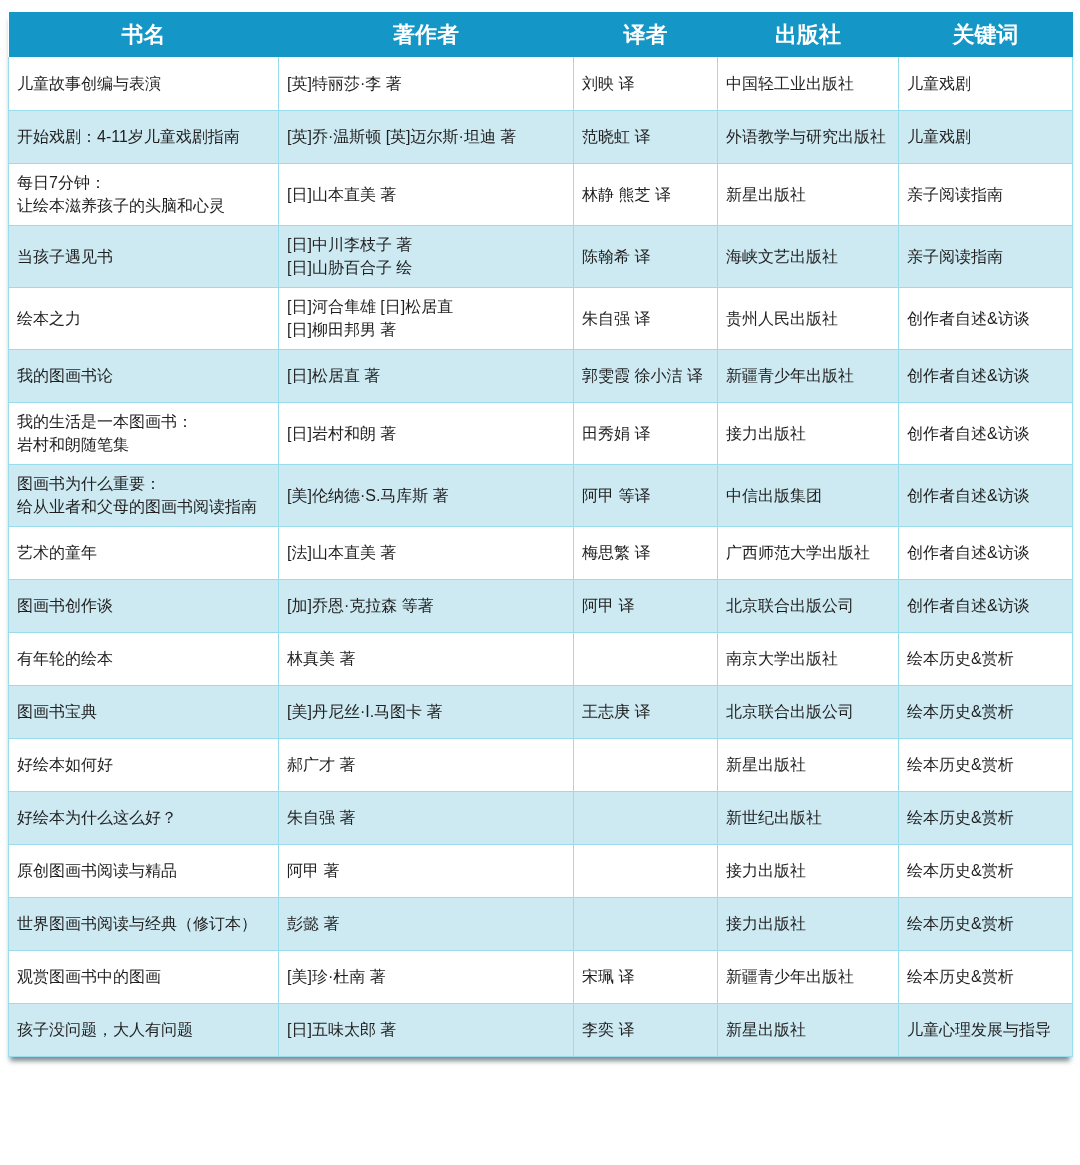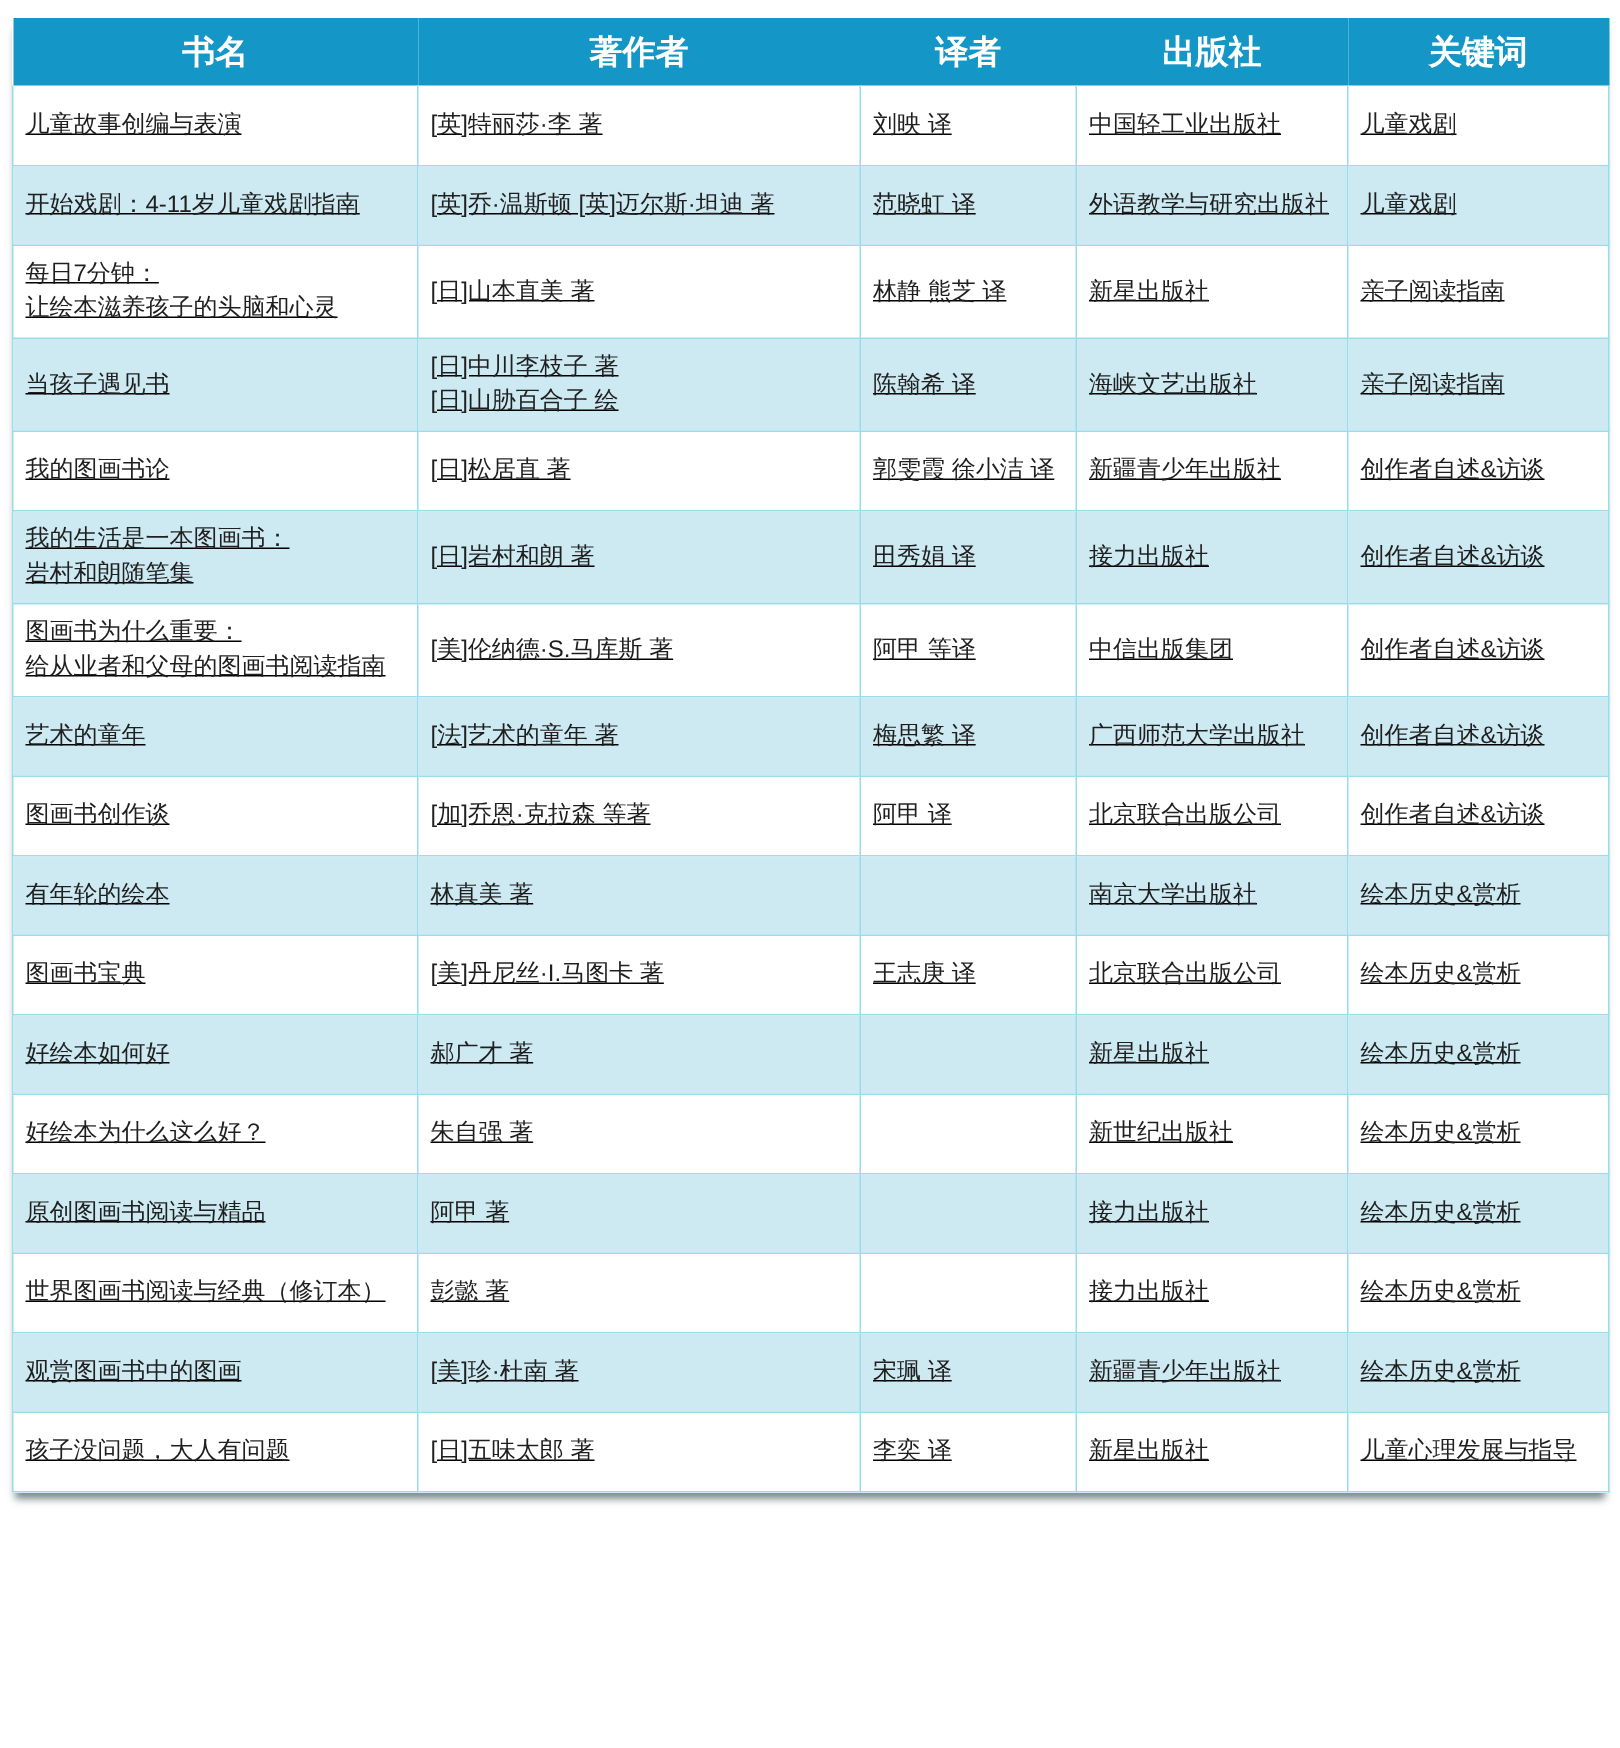--- a/index.html
+++ b/index.html
@@ -39,21 +39,21 @@
     border: 1px solid var(--border, #99DCEB);
     background: #ffffff;
     color: var(--text, #1F1F1F);
     font-size: 16px;
     line-height: 23px;
     padding: 2px 8px;
     vertical-align: middle;
     white-space: pre-line;
     overflow: hidden;
   }
-  table.books tbody tr { height: 53px; text-decoration: underline; }
+  table.books tbody tr { height: 53px; }
   table.books tbody tr.tall { height: 62px; }
   table.books tbody tr:nth-child(even) td {
     background: var(--row-alt-bg, #CDE9F2);
   }
   table.books tbody tr:first-child td { border-top: none; }
 </style>
 </head>
 <body>
 
 <div class="page">
@@ -99,20 +99,28 @@
             <td>亲子阅读指南</td>
           </tr>
           <tr class="tall">
             <td>当孩子遇见书</td>
             <td>[日]中川李枝子 著
 [日]山胁百合子 绘</td>
             <td>陈翰希 译</td>
             <td>海峡文艺出版社</td>
             <td>亲子阅读指南</td>
           </tr>
+          <tr class="tall">
+            <td>绘本之力</td>
+            <td>[日]河合隼雄 [日]松居直
+[日]柳田邦男 著</td>
+            <td>朱自强 译</td>
+            <td>贵州人民出版社</td>
+            <td>创作者自述&amp;访谈</td>
+          </tr>
           <tr>
             <td>我的图画书论</td>
             <td>[日]松居直 著</td>
             <td>郭雯霞 徐小洁 译</td>
             <td>新疆青少年出版社</td>
             <td>创作者自述&amp;访谈</td>
           </tr>
           <tr class="tall">
             <td>我的生活是一本图画书：
 岩村和朗随笔集</td>
@@ -124,21 +132,21 @@
           <tr class="tall">
             <td>图画书为什么重要：
 给从业者和父母的图画书阅读指南</td>
             <td>[美]伦纳德·S.马库斯 著</td>
             <td>阿甲 等译</td>
             <td>中信出版集团</td>
             <td>创作者自述&amp;访谈</td>
           </tr>
           <tr>
             <td>艺术的童年</td>
-            <td>[法]艺术的童年 著</td>
+            <td>[法]山本直美 著</td>
             <td>梅思繁 译</td>
             <td>广西师范大学出版社</td>
             <td>创作者自述&amp;访谈</td>
           </tr>
           <tr>
             <td>图画书创作谈</td>
             <td>[加]乔恩·克拉森 等著</td>
             <td>阿甲 译</td>
             <td>北京联合出版公司</td>
             <td>创作者自述&amp;访谈</td>

